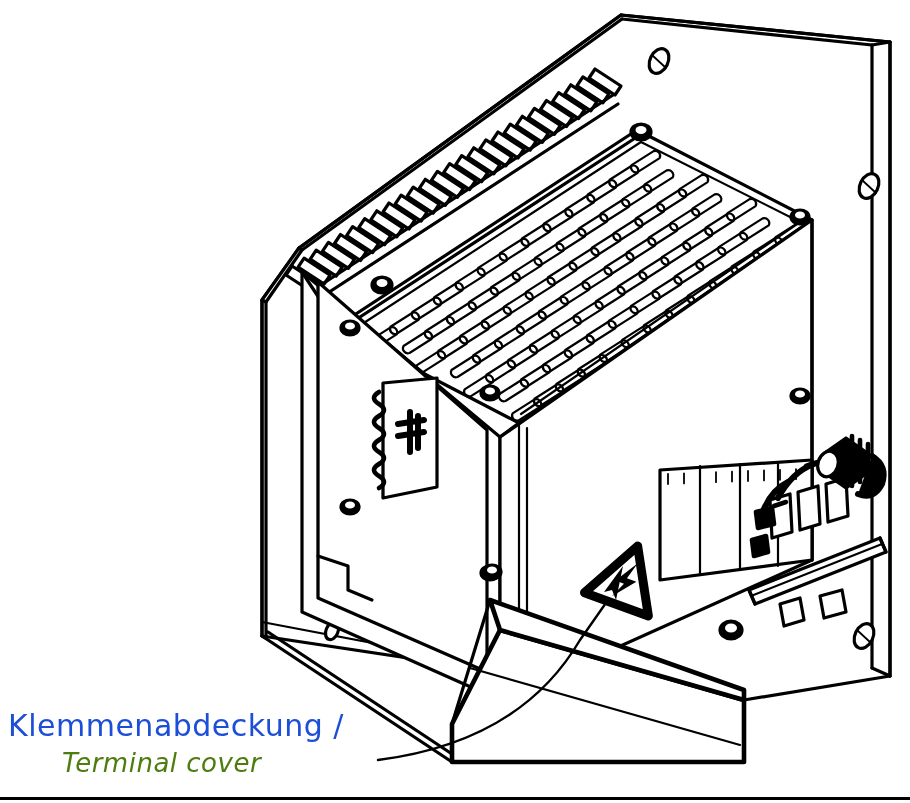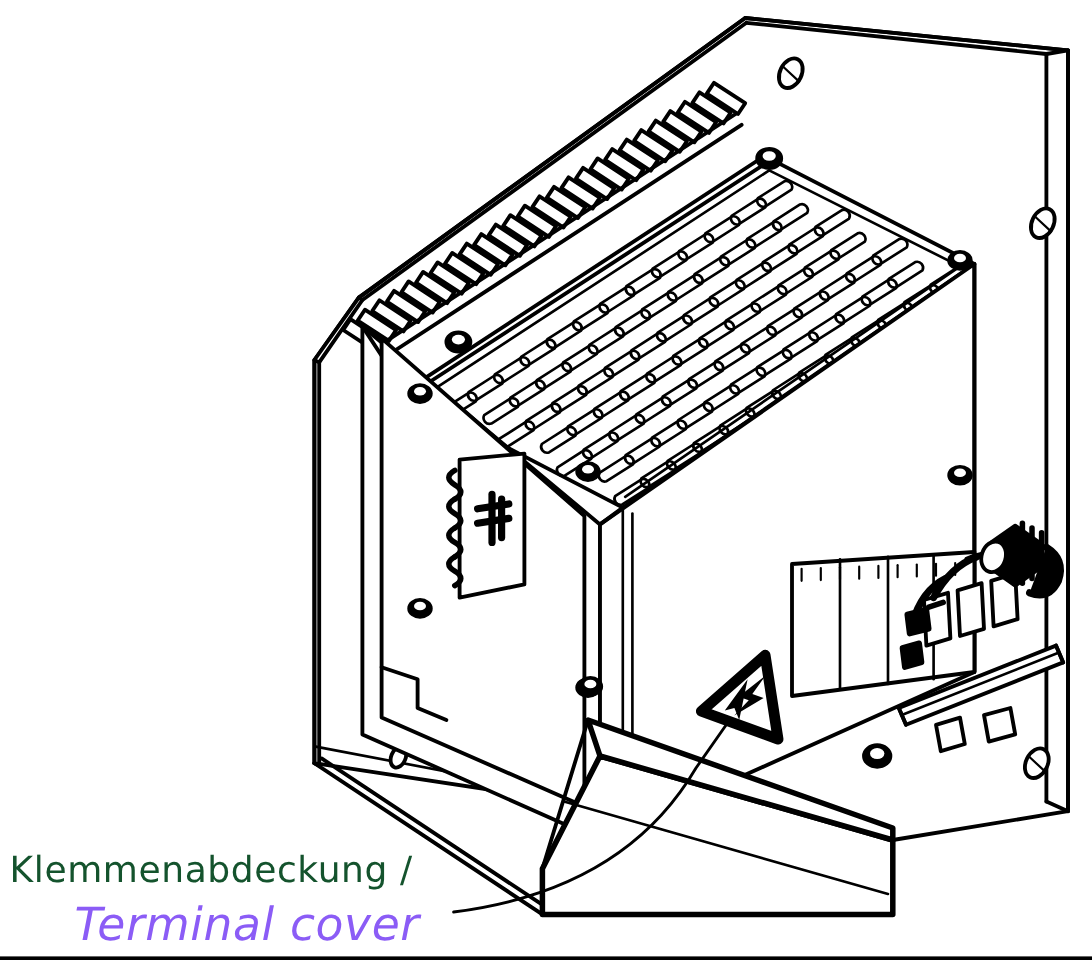--- a/index.html
+++ b/index.html
@@ -14,27 +14,27 @@
   .thin{stroke-width:2.2;}
   .med{stroke-width:3.2;}
   .thick{stroke-width:4.6;}
   .xthick{stroke-width:6;}
   .hair{stroke-width:1.8;}
   .wht{fill:#ffffff;}
   .blk{fill:#000000;}
   .cap-de{
     position:absolute;left:8px;top:708px;
     font-family:"DejaVu Sans", sans-serif;
-    font-size:30px;letter-spacing:0.5px;color:#14532d;
+    font-size:30px;letter-spacing:0.5px;color:#1d4ed8;
     font-weight:400;white-space:nowrap;
   }
   .cap-en{
     position:absolute;left:62px;top:748px;
     font-family:"DejaVu Sans", sans-serif;
-    font-size:38px;letter-spacing:0.5px;color:#8b5cf6;
+    font-size:26px;letter-spacing:0.5px;color:#4d7c0f;
     font-style:italic;font-weight:400;white-space:nowrap;
   }
   .botrule{position:absolute;left:0;top:797px;width:910px;height:3px;background:#000;}
 </style>
 </head>
 <body>
 
 <div id="stage">
 
   <svg width="910" height="803" viewBox="0 0 910 803">

